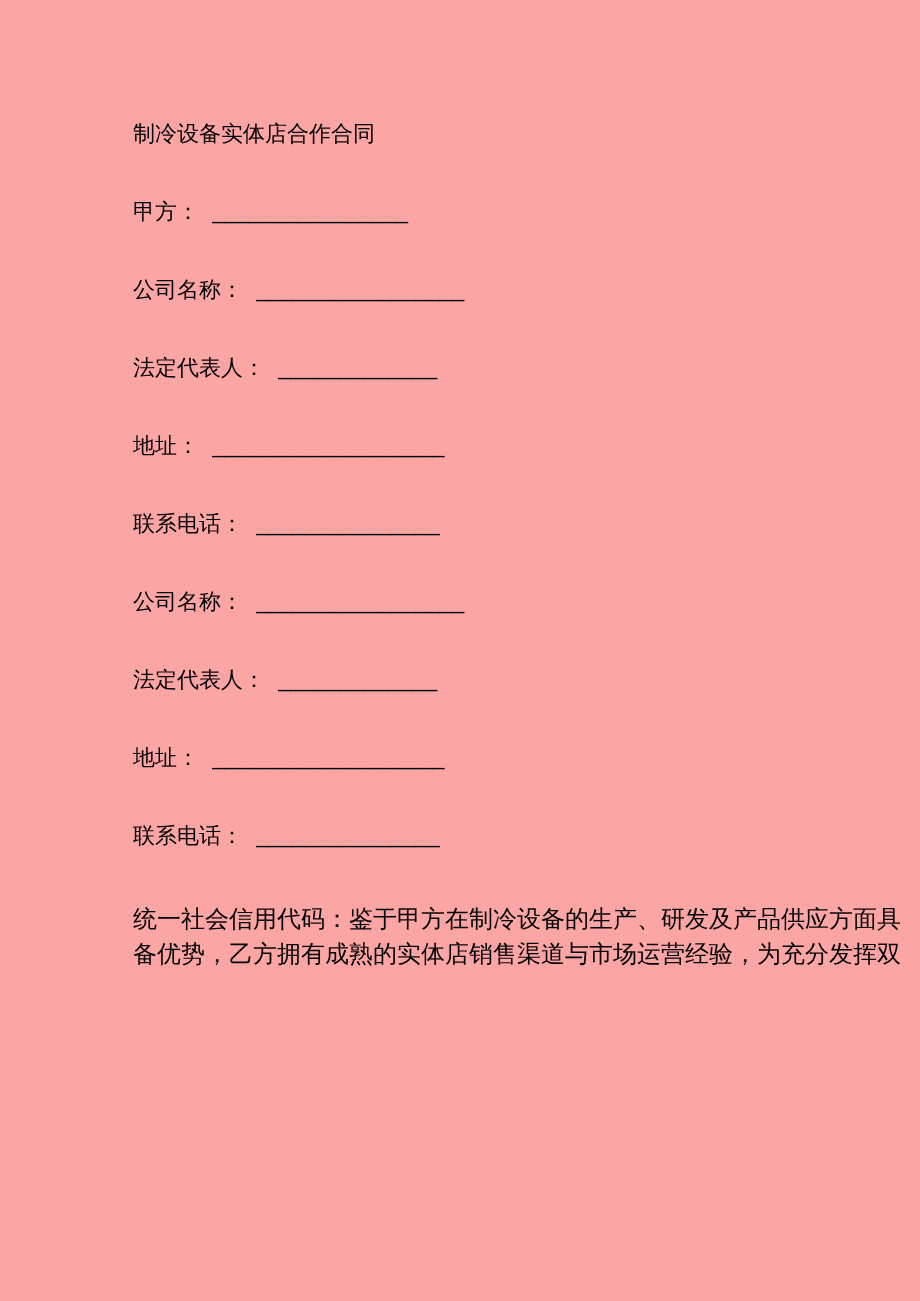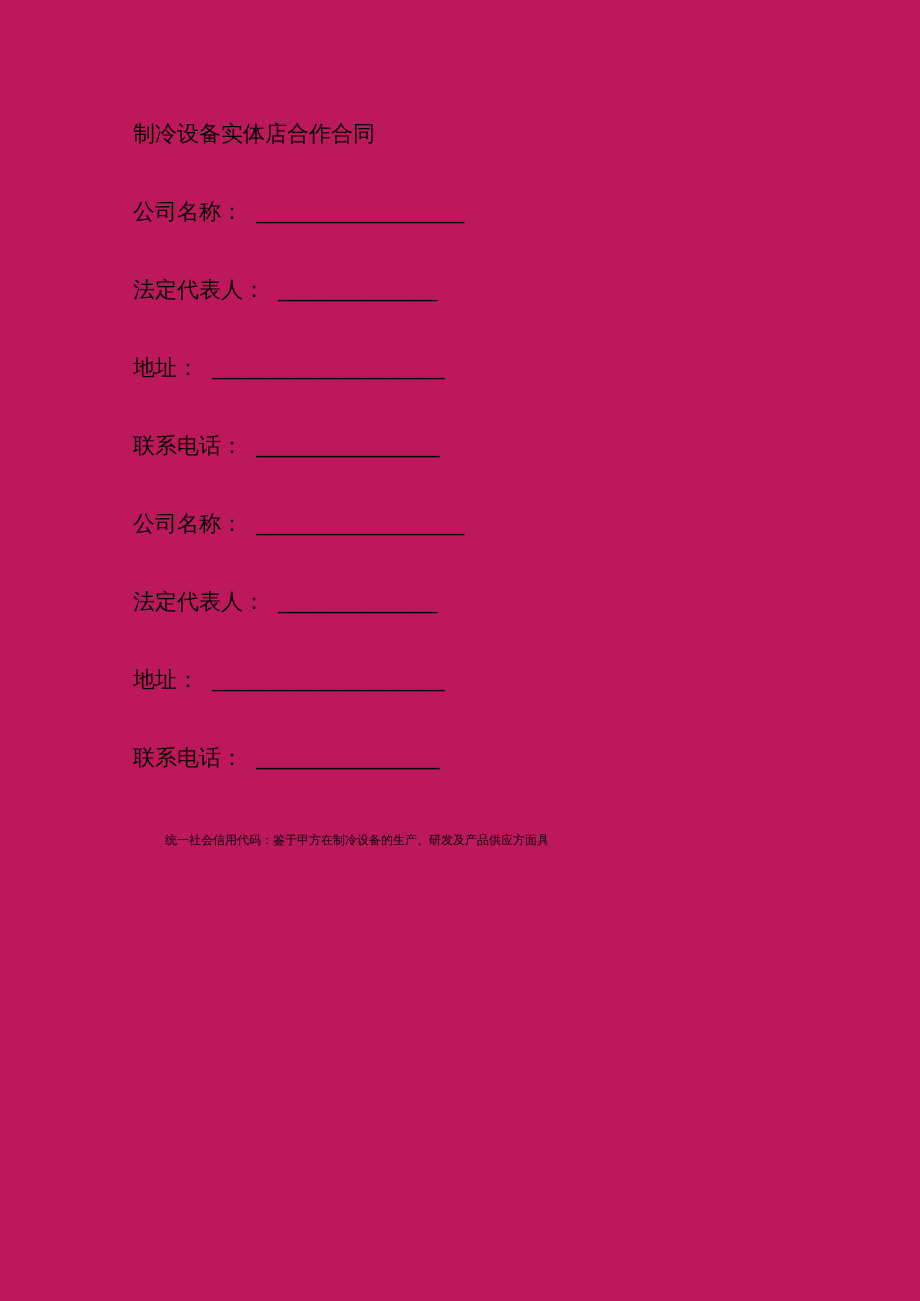--- a/index.html
+++ b/index.html
@@ -4,21 +4,21 @@
 <style>
   html, body {
     margin: 0;
     padding: 0;
     background: #ffffff;
   }
   .page {
     position: relative;
     width: 920px;
     height: 1301px;
-    background: #be185d;
+    background: #fca5a5;
     overflow: hidden;
     font-family: "Liberation Sans", sans-serif;
     color: #000000;
   }
   .content {
     position: absolute;
     left: 133px;
     top: 121px;
     width: 787px;
   }
@@ -36,35 +36,38 @@
   .field-label { display: inline; }
   .field-blank {
     display: inline;
     margin-left: 7px;
     letter-spacing: 0;
   }
   .preamble {
     margin-top: 44px;
   }
   .preamble .pline {
-    font-size: 12px;
+    font-size: 24px;
     line-height: 35px;
     white-space: nowrap;
     font-weight: 400;
-    margin-left: 32px;
   }
 </style>
 </head>
 <body>
 
 <div class="page">
   <div class="content">
 
     <div class="line title">制冷设备实体店合作合同</div>
 
+    <div class="line">
+      <span class="field-label">甲方：</span>
+      <span class="field-blank">________________</span>
+    </div>
 
     <div class="line">
       <span class="field-label">公司名称：</span>
       <span class="field-blank">_________________</span>
     </div>
 
     <div class="line">
       <span class="field-label">法定代表人：</span>
       <span class="field-blank">_____________</span>
     </div>
@@ -96,16 +99,17 @@
       <span class="field-blank">___________________</span>
     </div>
 
     <div class="line">
       <span class="field-label">联系电话：</span>
       <span class="field-blank">_______________</span>
     </div>
 
     <div class="preamble">
       <div class="pline">统一社会信用代码：鉴于甲方在制冷设备的生产、研发及产品供应方面具</div>
+      <div class="pline">备优势，乙方拥有成熟的实体店销售渠道与市场运营经验，为充分发挥双</div>
     </div>
 
   </div>
 </div>
 
 </body></html>

